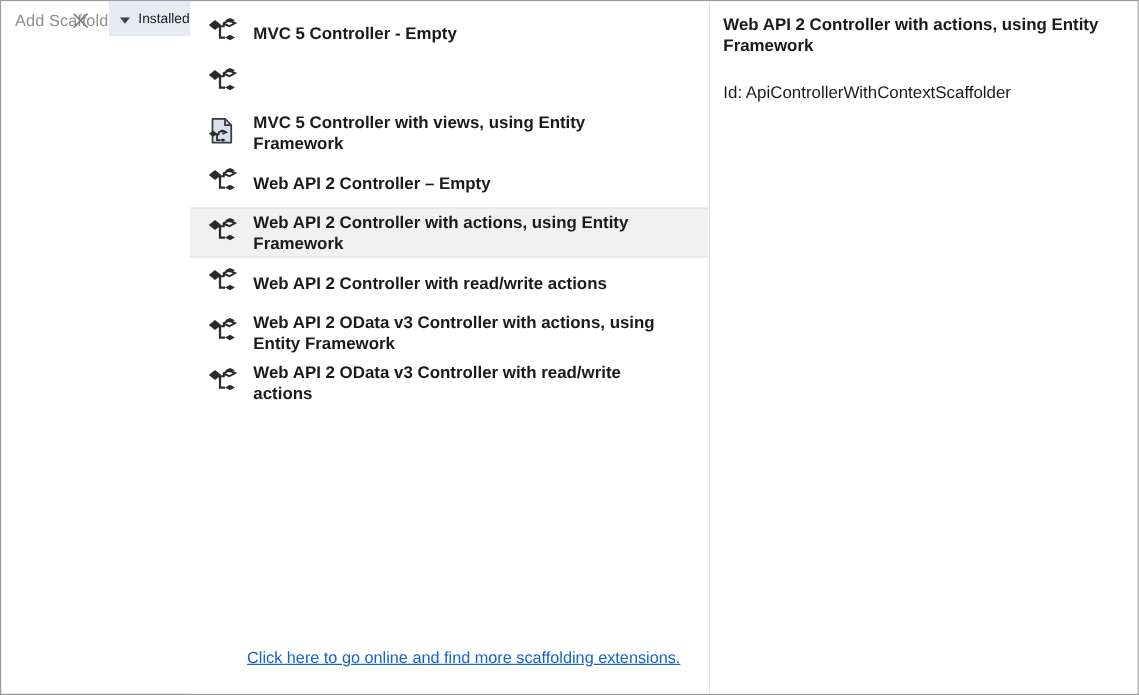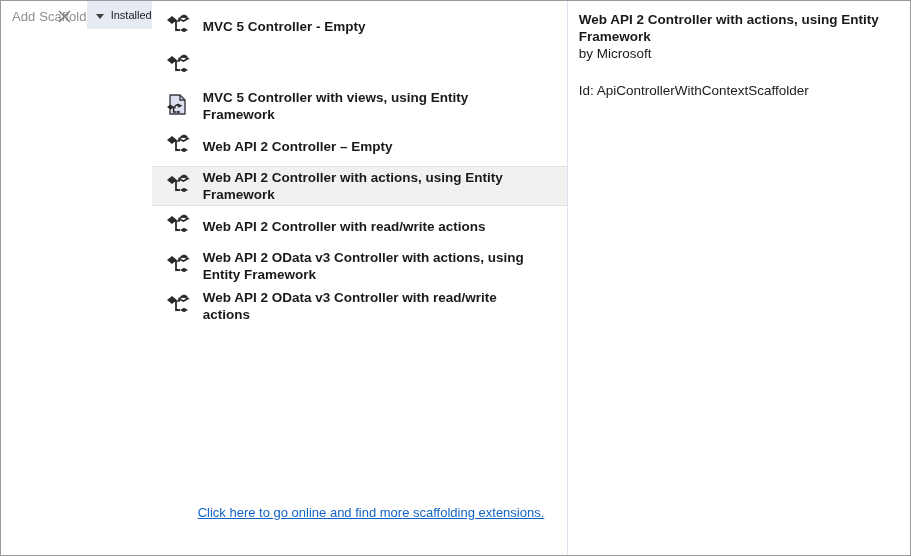--- a/index.html
+++ b/index.html
@@ -165,21 +165,21 @@
   .row-label {
     font-size: 13.5px;
     font-weight: bold;
     color: #1a1a1a;
     line-height: 17px;
     max-width: 330px;
   }
   .link-area {
     position: absolute;
     left: 0;
-    bottom: 34px;
+    bottom: 20px;
     width: 100%;
     padding-left: 46px;
     box-sizing: border-box;
   }
   .more-link {
     font-size: 13px;
     color: #1263c8;
     text-decoration: underline;
     cursor: pointer;
   }
@@ -393,20 +393,19 @@
 
       <div class="link-area">
         <span class="more-link">Click here to go online and find more scaffolding extensions.</span>
       </div>
     </div>
 
     <div class="v-divider"></div>
 
     <div class="detail-panel">
       <div class="detail-title">Web API 2 Controller with actions, using Entity Framework</div>
-      <div class="detail-author">by Microsoft</div>
       <div class="detail-id">Id: ApiControllerWithContextScaffolder</div>
     </div>
 
   </div>
 
 
 </div>
 
 </body></html>

